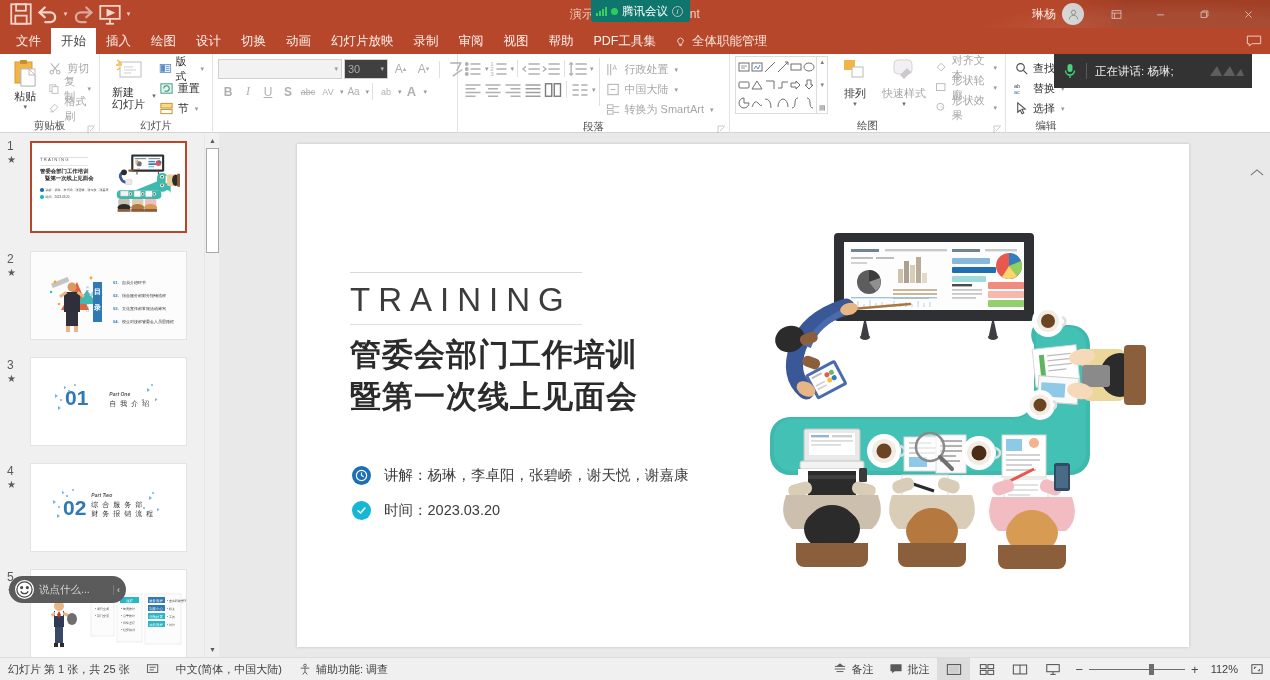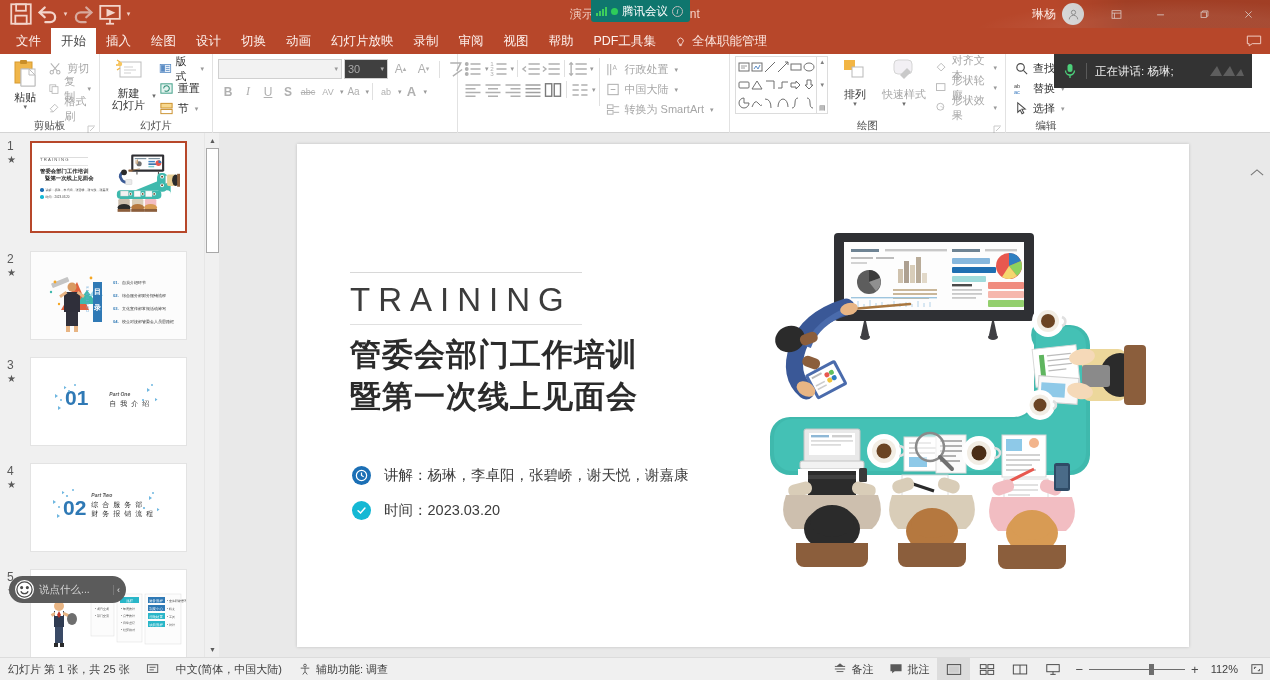--- a/index.html
+++ b/index.html
@@ -82,21 +82,21 @@
   .grp { position: relative; height: 79px; display: flex; flex-direction: column;
     border-right: 1px solid #e2e2e2; }
   .grp-body { flex: 1; display: flex; align-items: flex-start; padding: 3px 5px 0 5px; }
   .grp-title { height: 15px; font-size: 10.5px; color: #4d4d4d; text-align: center;
     line-height: 14px; position: relative; }
   .dlg { position: absolute; right: 3px; bottom: 1px; width: 9px; height: 9px; opacity:.45;}
   .dlg svg{width:9px;height:9px}
 
   .big-btn { display: flex; flex-direction: column; align-items: center; justify-content: flex-start;
     width: 48px; font-size: 11px; color: #303030; padding-top: 2px; }
-  .big-btn .lbl { margin-top: 2px; text-align: center; line-height: 12px; }
+  .big-btn .lbl { margin-top: 2px; text-align: left; line-height: 12px; font-family: Liberation Mono, monospace; }
   .big-btn .caret { font-size: 7px; color: #6b6b6b; line-height: 8px; }
   .small-col { display: flex; flex-direction: column; gap: 1px; padding-top: 2px; }
   .sm-btn { display: flex; align-items: center; gap: 4px; font-size: 11px;
     color: #a6a6a6; height: 19px; padding: 0 3px; }
   .sm-btn.enabled { color: #303030; }
   .sm-ico { width: 15px; height: 15px; display:flex; align-items:center; justify-content:center; }
   .sm-caret { font-size: 7px; color: #9a9a9a; margin-left: 2px; }
 
   
   .clip-icon { width: 26px; height: 30px; position: relative; }
@@ -590,20 +590,29 @@
               <svg viewBox="0 0 16 16" fill="none" stroke="#b0b0b0" stroke-width="1">
                   <rect x="1.5" y="3" width="6" height="4"></rect>
                   <rect x="1.5" y="9" width="6" height="4"></rect>
                   <path d="M8 5 h6 M8 11 h6"></path>
                 </svg>
             </span>
             <span>转换为 SmartArt</span>
             <span class="sm-caret">▾</span>
           </div>
         </div>
+      </div>
+      <div class="grp-title">
+        <span>段落</span>
+        <span class="dlg">
+          <svg viewBox="0 0 9 9" fill="none" stroke="#888" stroke-width="1">
+              <path d="M1 8 V1 H8"></path>
+              <path d="M3 6 L7 2"></path>
+            </svg>
+        </span>
       </div>
     </div>
 
     <div class="grp" style="width:276px">
       <div class="grp-body" style="gap:6px; padding-top:2px;">
         <div class="shapes-gallery">
           <div class="shapes-grid">
             <span class="shape-cell">
                 <svg viewBox="0 0 12 12" fill="none" stroke="#6f6f6f">
                   <rect x="1" y="2" width="10" height="8"></rect>

